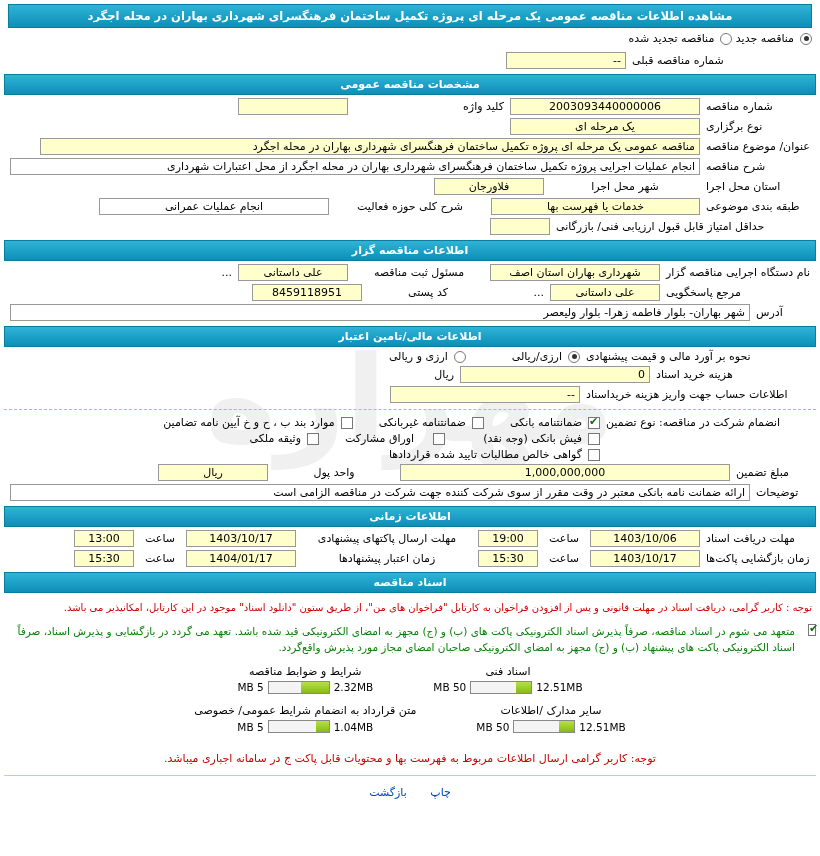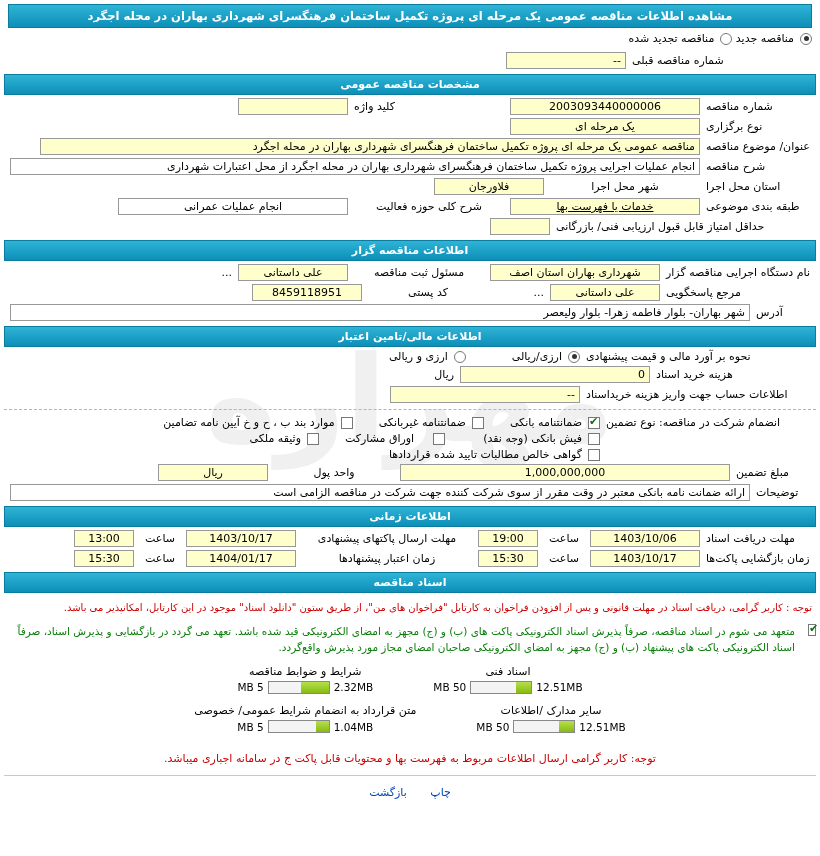--- a/index.html
+++ b/index.html
@@ -193,21 +193,21 @@
         <span class="lbl" style="width:180px;text-align:left;">شماره  مناقصه قبلی</span>
         <span class="sel" style="width:120px;">--</span>
       </div>
     </div>
 
     <div class="sectionbar">مشخصات مناقصه عمومی</div>
 
     <div class="row">
       <span class="lbl" style="width:110px;">شماره  مناقصه</span>
       <span class="fld" style="width:190px;">2003093440000006</span>
-      <span class="lbl" style="width:150px;text-align:left;">کلید واژه</span>
+      <span class="lbl" style="width:150px;text-align:right;">کلید واژه</span>
       <span class="fld" style="width:110px;"></span>
     </div>
 
     <div class="row">
       <span class="lbl" style="width:110px;">نوع  برگزاری</span>
       <span class="fld" style="width:190px;margin-left:43px;">یک مرحله ای</span>
     </div>
 
     <div class="row">
       <span class="lbl" style="width:110px;">عنوان/ موضوع  مناقصه</span>
@@ -220,21 +220,21 @@
     </div>
 
     <div class="row">
       <span class="lbl" style="width:110px;">استان محل اجرا</span>
       <span class="lbl" style="width:150px;text-align:center;">شهر محل اجرا</span>
       <span class="fld" style="width:110px;">فلاورجان</span>
     </div>
 
     <div class="row">
       <span class="lbl" style="width:110px;">طبقه بندی  موضوعی</span>
-      <span class="fld" style="width:190px;text-decoration:underline;">خدمات یا فهرست بها</span>
+      <span class="fld" style="width:209px;">خدمات یا فهرست بها</span>
       <span class="lbl" style="width:150px;text-align:center;">شرح کلی حوزه فعالیت</span>
       <span class="fld white" style="width:230px;">انجام عملیات عمرانی</span>
     </div>
 
     <div class="row">
       <span class="lbl" style="width:260px;">حداقل  امتیاز قابل قبول  ارزیابی فنی/ بازرگانی</span>
       <span class="fld" style="width:60px;"></span>
     </div>
 
     <div class="sectionbar">اطلاعات مناقصه گزار</div>

